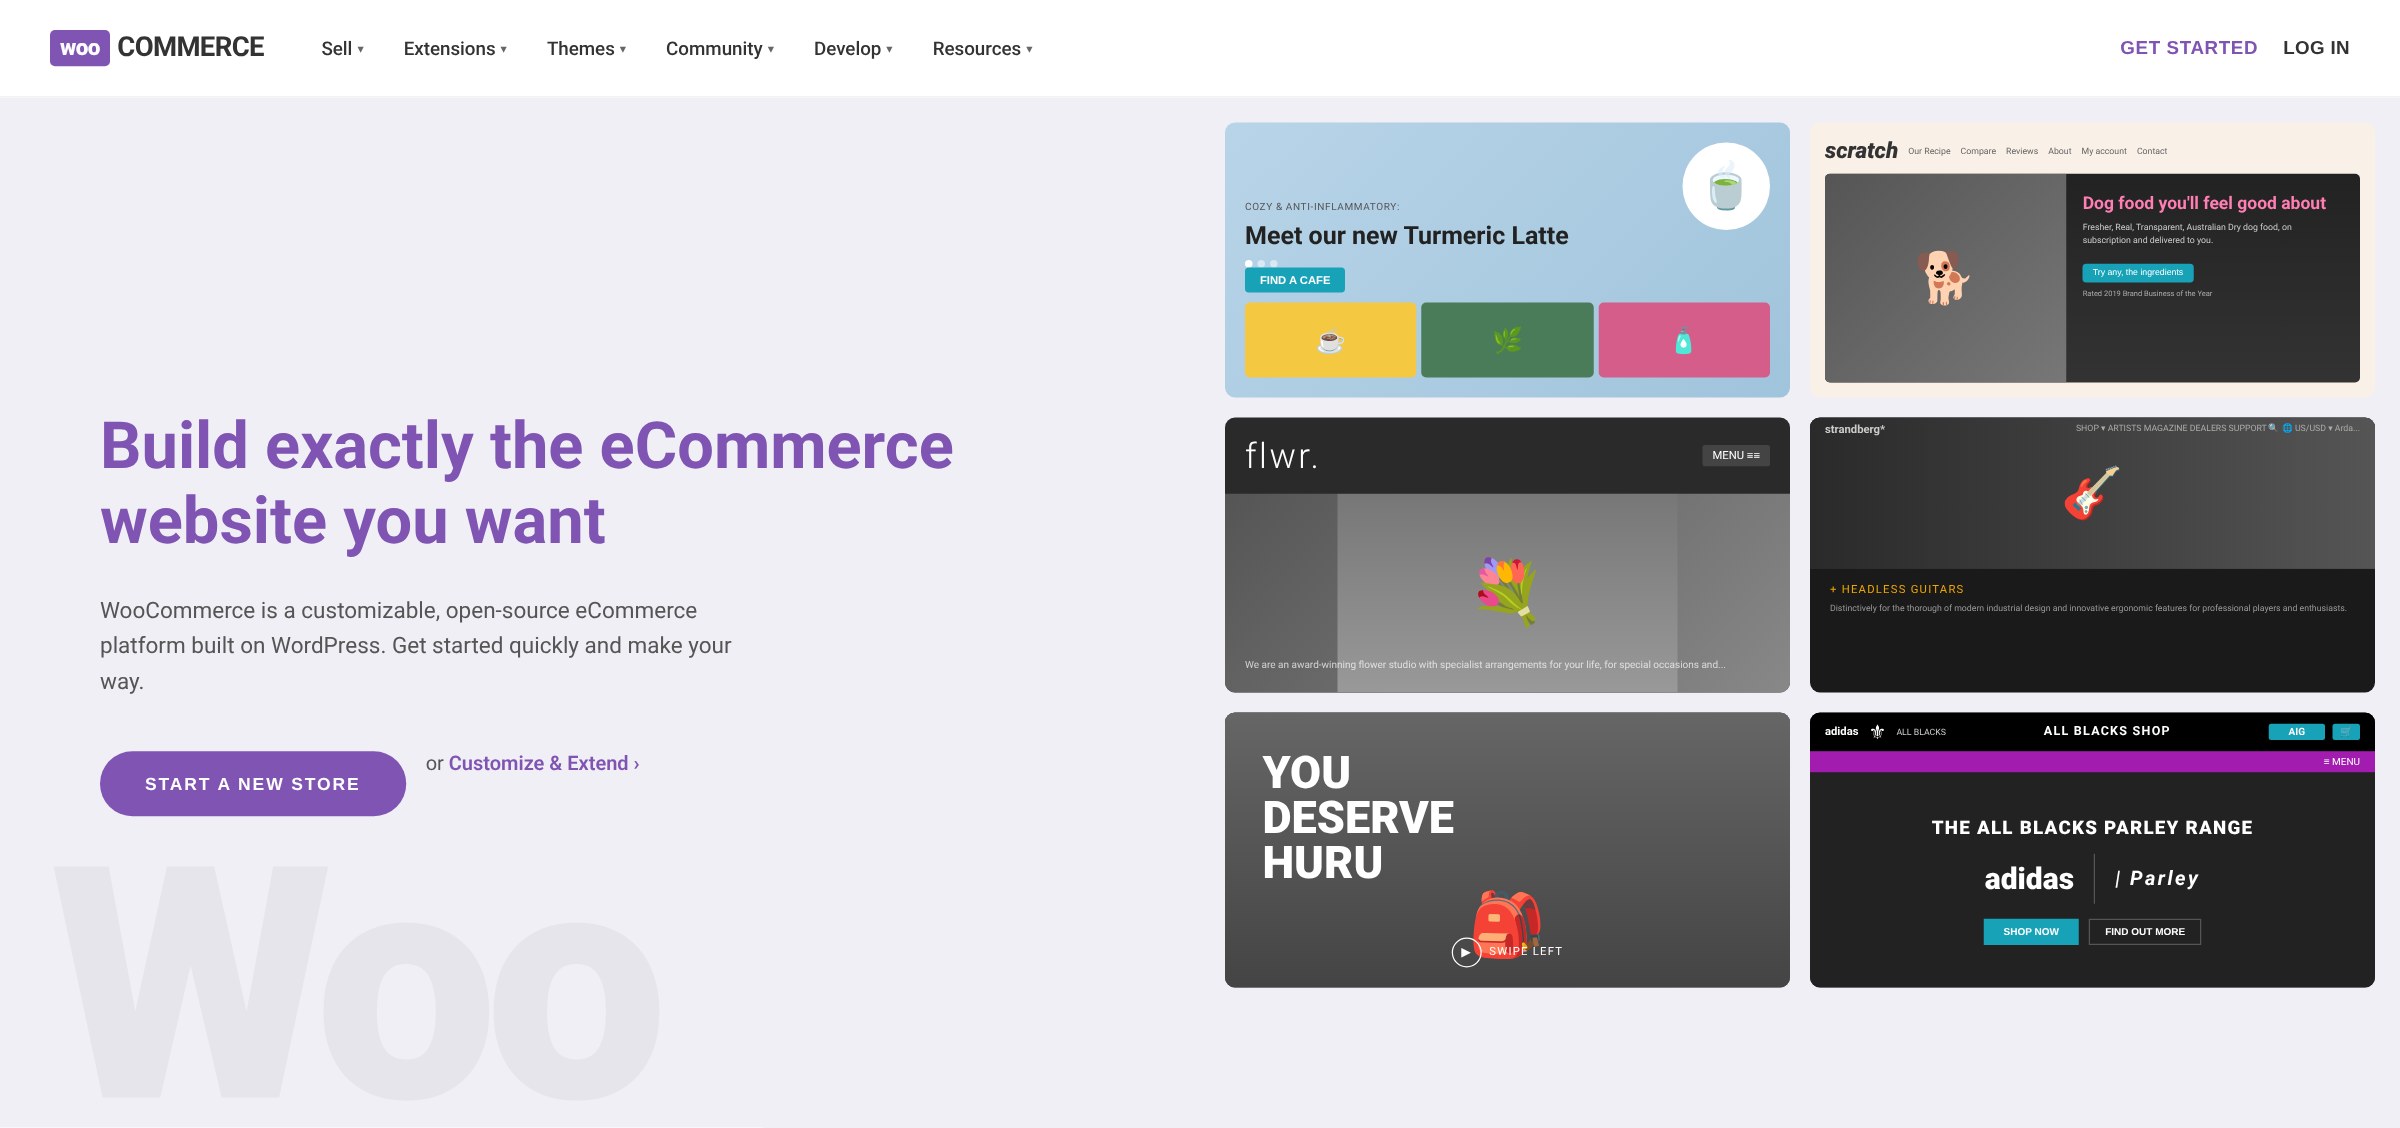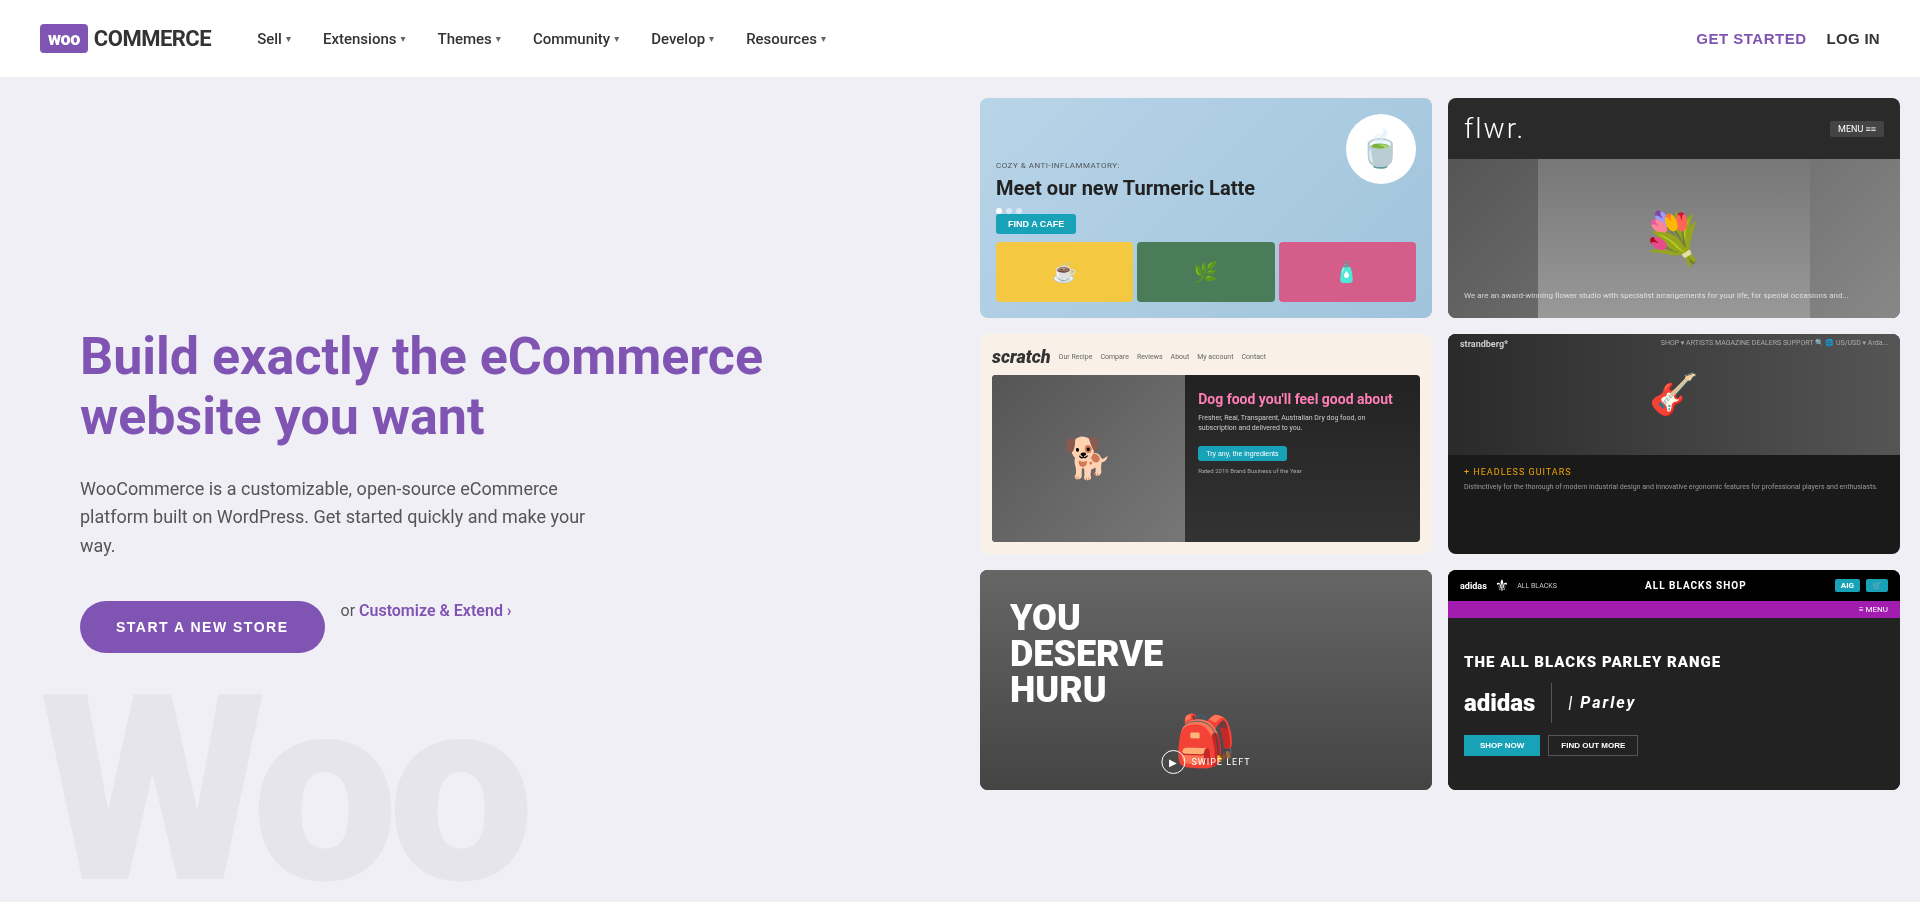--- a/index.html
+++ b/index.html
@@ -287,25 +287,25 @@
       display: flex; flex-direction: column;
     }
     .ab-header {
       background: #000; padding: 6px 12px;
       display: flex; justify-content: space-between; align-items: center;
     }
     .ab-logos { display: flex; align-items: center; gap: 8px; }
     .ab-logo-adidas { font-size: 9px; font-weight: 700; color: #fff; }
     .ab-logo-nz { font-size: 7px; color: #ccc; }
     .ab-title { font-size: 10px; font-weight: 700; color: #fff; letter-spacing: 1px; }
-    .ab-aig { background: #17a2b8; padding: 2px 6px; border-radius: 2px; font-size: 8px; font-weight: 700; color: #fff; }
+    .ab-aig { background: #17a2b8; padding: 2px 16px; border-radius: 2px; font-size: 8px; font-weight: 700; color: #fff; }
     .ab-cart { background: #17a2b8; padding: 2px 6px; border-radius: 2px; font-size: 8px; color: #fff; }
     .ab-nav { background: #a21caf; padding: 4px 12px; display: flex; justify-content: flex-end; }
     .ab-menu-btn { font-size: 8px; color: #fff; display: flex; align-items: center; gap: 4px; }
-    .ab-hero { flex: 1; background: #222; display: flex; align-items: flex-start; justify-content: center; flex-direction: column; padding: 16px; }
+    .ab-hero { flex: 1; background: #222; display: flex; align-items: center; justify-content: center; flex-direction: column; padding: 16px; }
     .ab-hero-title { font-size: 15px; font-weight: 900; color: #fff; letter-spacing: 1px; text-align: center; margin-bottom: 12px; }
     .ab-logos-hero { display: flex; align-items: center; gap: 16px; }
     .ab-adidas-big { font-size: 24px; font-weight: 900; color: #fff; }
     .ab-divider { width: 1px; height: 40px; background: #555; }
     .ab-parley { font-size: 16px; font-weight: 700; color: #fff; letter-spacing: 2px; font-style: italic; }
     .ab-buttons { display: flex; gap: 8px; margin-top: 12px; }
     .ab-btn-shop { background: #17a2b8; color: #fff; border: none; padding: 5px 16px; font-size: 8px; font-weight: 700; cursor: pointer; text-transform: uppercase; }
     .ab-btn-find { background: transparent; color: #fff; border: 1px solid #555; padding: 5px 12px; font-size: 8px; font-weight: 700; cursor: pointer; text-transform: uppercase; }
 
     
@@ -379,31 +379,20 @@
       <div class="dots">
         <div class="dot active"></div>
         <div class="dot"></div>
         <div class="dot"></div>
       </div>
       <button class="btn-find">FIND A CAFE</button>
       <div class="product-row">
         <div class="product-thumb pt-yellow">☕</div>
         <div class="product-thumb pt-green">🌿</div>
         <div class="product-thumb pt-pink">🧴</div>
-      </div>
-    </div>
-
-    <div class="screenshot-card card-flwr">
-      <div class="flwr-header">
-        <span class="flwr-logo">flwr.</span>
-        <span class="flwr-menu">MENU ≡≡</span>
-      </div>
-      <div class="flwr-image">
-        <div class="flwr-person">💐</div>
-        <div class="flwr-text-overlay">We are an award-winning flower studio with specialist arrangements for your life, for special occasions and...</div>
       </div>
     </div>
 
     <div class="screenshot-card card-scratch">
       <div class="scratch-header">
         <span class="scratch-logo">scratch</span>
         <div class="scratch-nav">
           <span>Our Recipe</span>
           <span>Compare</span>
           <span>Reviews</span>
@@ -416,20 +405,31 @@
         <div class="dog-img">🐕</div>
         <div class="scratch-text">
           <p class="scratch-headline">Dog food you'll feel good about</p>
           <p class="scratch-body">Fresher, Real, Transparent, Australian Dry dog food, on subscription and delivered to you.</p>
           <button class="scratch-btn">Try any, the ingredients</button>
           <p class="scratch-badge">Rated 2019 Brand Business of the Year</p>
         </div>
       </div>
     </div>
 
+    <div class="screenshot-card card-flwr">
+      <div class="flwr-header">
+        <span class="flwr-logo">flwr.</span>
+        <span class="flwr-menu">MENU ≡≡</span>
+      </div>
+      <div class="flwr-image">
+        <div class="flwr-person">💐</div>
+        <div class="flwr-text-overlay">We are an award-winning flower studio with specialist arrangements for your life, for special occasions and...</div>
+      </div>
+    </div>
+
     <div class="screenshot-card card-strandberg">
       <div class="strandberg-bg">
         <div style="position:absolute;top:0;left:0;right:0;bottom:0;background:linear-gradient(to right,#2a2a2a,#555);display:flex;align-items:center;justify-content:center;font-size:40px;">🎸</div>
         <div class="strandberg-header" style="position:absolute;top:0;left:0;right:0;display:flex;justify-content:space-between;padding:5px 12px;">
           <span style="font-size:9px;color:#ccc;font-weight:700;">strandberg*</span>
           <span style="font-size:7px;color:#aaa;">SHOP ▾ ARTISTS MAGAZINE DEALERS SUPPORT 🔍 🌐 US/USD ▾ Arda...</span>
         </div>
       </div>
       <div class="strandberg-bottom">
         <p class="strandberg-tagline">+ HEADLESS GUITARS</p>

